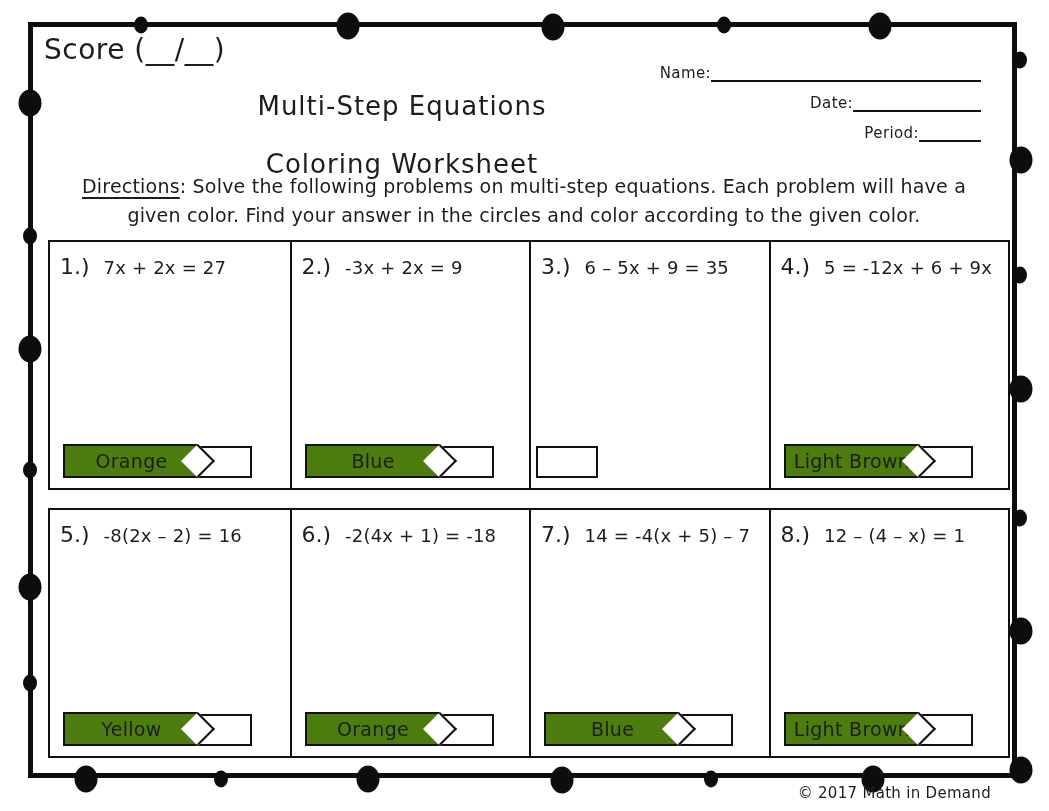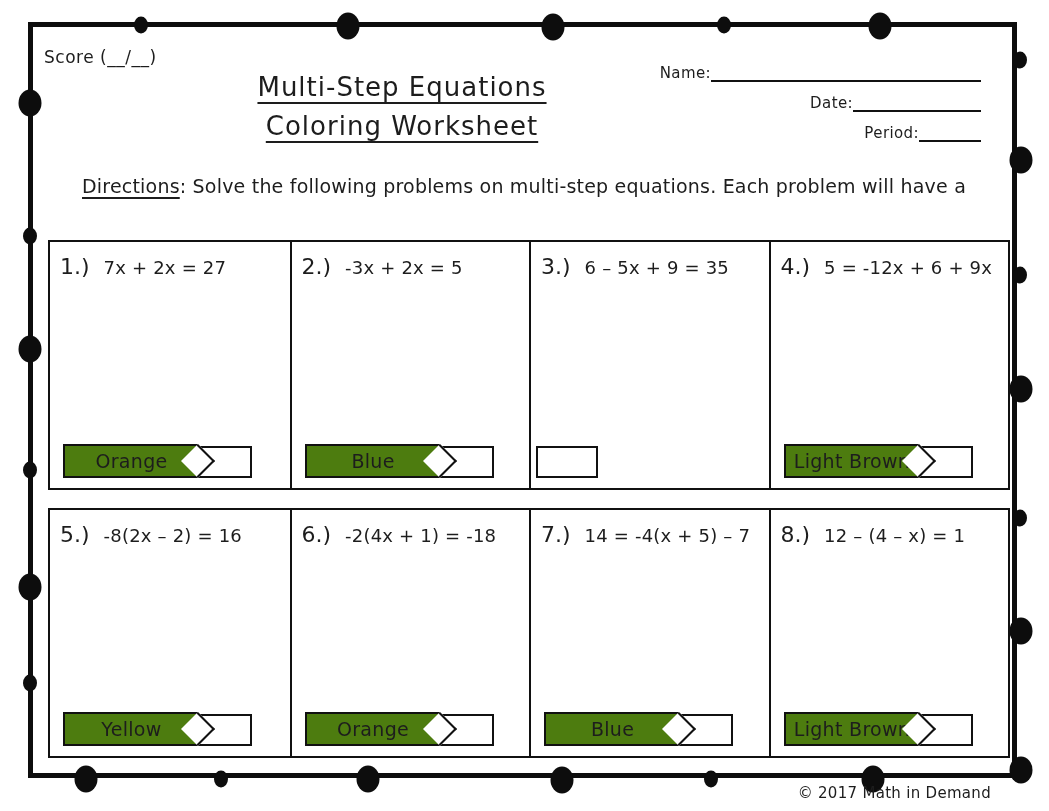--- a/index.html
+++ b/index.html
@@ -10,26 +10,26 @@
   }
   
   .frame{
     position:absolute;left:28px;top:22px;width:989px;height:756px;
     border:5px solid #0d0d0d;box-sizing:border-box;
   }
   .dot{position:absolute;background:#0d0d0d;border-radius:50%;transform:translate(-50%,-50%);}
   .dot.b{width:23px;height:27px;}
   .dot.s{width:14px;height:17px;}
   
-  .score{position:absolute;left:44px;top:47px;font-size:17px;letter-spacing:.5px;}
+  .score{position:absolute;left:44px;top:33px;font-size:28px;letter-spacing:.5px;}
   .title{
     position:absolute;left:200px;top:68px;width:404px;text-align:center;
     font-size:26px;line-height:39px;letter-spacing:1px;
   }
-  .title .tline{text-decoration:underline;text-decoration-thickness:2px;text-underline-offset:6px;}
+  .title .tline{text-decoration-thickness:2px;text-underline-offset:6px;margin-top:19px;}
   .hdr-right{
     position:absolute;top:63px;right:68px;display:flex;flex-direction:column;
     align-items:flex-end;gap:11px;font-size:15px;letter-spacing:.4px;
   }
   .hdr-row{display:flex;align-items:flex-end;gap:0;}
   .blank{border-bottom:2px solid #111;height:17px;display:inline-block;}
   .w-name{width:270px;} .w-date{width:128px;} .w-period{width:62px;}
   
   .directions{
     position:absolute;left:40px;top:172px;width:968px;text-align:center;
@@ -121,37 +121,38 @@
     <span class="blank w-date"></span>
   </div>
   <div class="hdr-row">
     <span>Period:</span>
     <span class="blank w-period"></span>
   </div>
 </div>
 
 <div class="directions">
   <div><span class="underline">Directions</span><span>: Solve the following problems on multi-step equations.  Each problem will have a</span></div>
+  <div>given color.  Find your answer in the circles and color according to the given color.</div>
 </div>
 
 <div class="grid r1">
   <div class="cell">
     <div class="prob-head">
       <span class="pnum">1.)</span>
       <span class="peq">7x + 2x = 27</span>
     </div>
     <div class="tag">
       <div class="tag-arrow">Orange</div>
       <div class="tag-answer"></div>
     </div>
   </div>
   <div class="cell">
     <div class="prob-head">
       <span class="pnum">2.)</span>
-      <span class="peq">-3x + 2x = 5</span>
+      <span class="peq">-3x + 2x = 9</span>
     </div>
     <div class="tag">
       <div class="tag-arrow">Blue</div>
       <div class="tag-answer"></div>
     </div>
   </div>
   <div class="cell">
     <div class="prob-head">
       <span class="pnum">3.)</span>
       <span class="peq">6 – 5x + 9 = 35</span>

